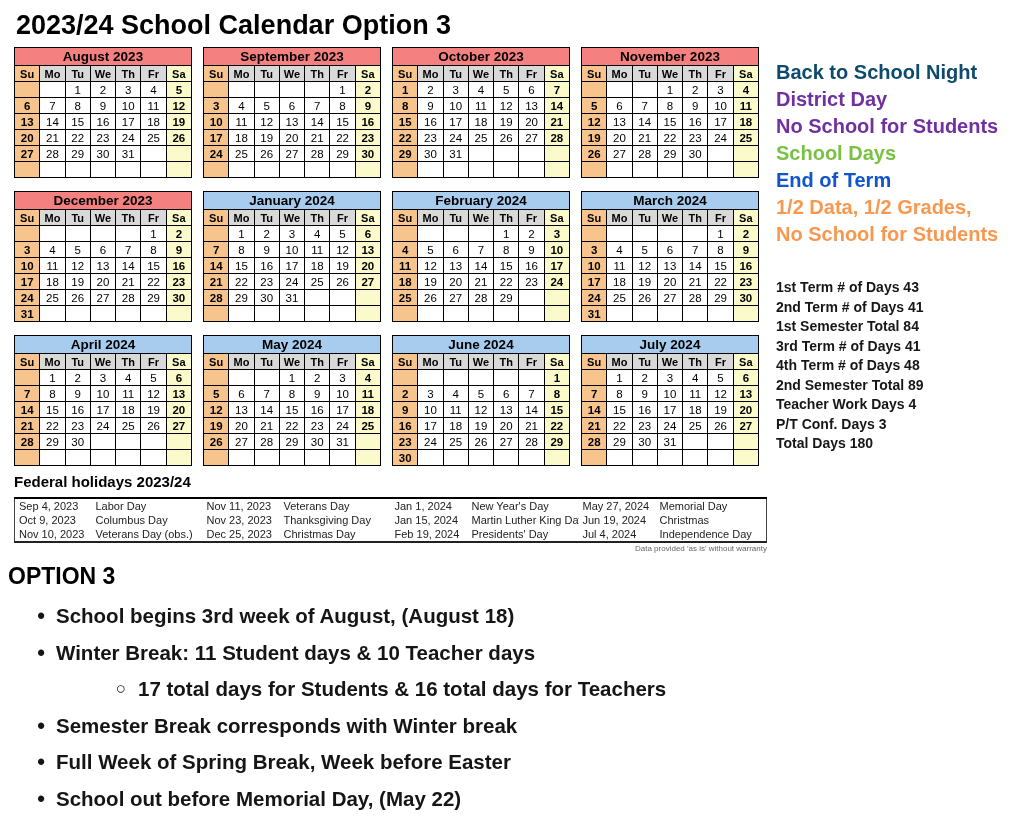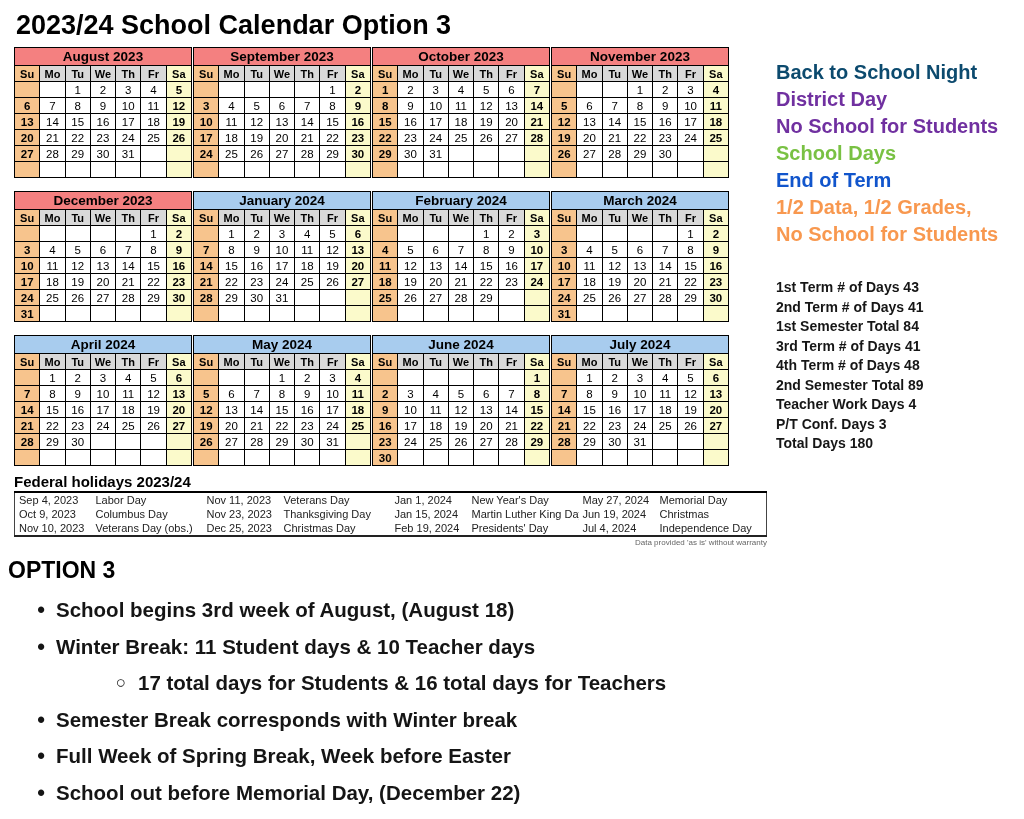--- a/index.html
+++ b/index.html
@@ -3,21 +3,21 @@
 <meta charset="utf-8">
 <style>
   * { box-sizing: border-box; margin: 0; padding: 0; }
   body { background: #fff; font-family: "Liberation Sans", sans-serif; }
   .page { position: relative; width: 1024px; height: 819px; background: #fff; overflow: hidden; }
 
   .page-title { font-size: 27px; font-weight: bold; color: #000; margin: 10px 0 6px 16px; letter-spacing: 0; }
 
   .content-row { display: flex; }
   .cal-wrap { width: 766px; padding-left: 14px; }
-  .cal-grid { display: grid; grid-template-columns: repeat(4, 178px); gap: 13px 1px; }
+  .cal-grid { display: grid; grid-template-columns: repeat(4, 178px); gap: 13px 11px; }
 
   table.cal { border-collapse: collapse; width: 178px; table-layout: fixed; border: 1px solid #000; }
   table.cal th, table.cal td { border: 1px solid #000; text-align: center; padding: 0; overflow: hidden; }
   .mtitle { height: 18px; font-size: 13.5px; font-weight: bold; color: #000; }
   .h23 { background: var(--header2023); }
   .h24 { background: var(--header2024); }
   .dow { height: 16px; font-size: 11px; font-weight: bold; background: var(--weekday_header); }
   table.cal td { height: 16px; font-size: 11.5px; color: #000; background: #fff; }
   .su { background: var(--sunday) !important; font-weight: bold; }
   .sa { background: var(--saturday) !important; font-weight: bold; }
@@ -27,21 +27,21 @@
   .c-half     { background: var(--half_day); }
   .c-district { background: var(--district); }
   .c-bsn      { background: var(--back_to_school); }
 
   .right-col { width: 250px; padding: 12px 0 0 10px; }
   .legend-line { font-size: 20px; font-weight: bold; line-height: 27px; white-space: nowrap; }
   .stats { margin-top: 30px; }
   .stats-line { font-size: 14px; font-weight: bold; color: #161616; line-height: 19.5px; white-space: nowrap; }
 
   .holidays { margin-top: 7px; width: 753px; }
-  .holidays-title { font-size: 15px; font-weight: bold; color: #000; margin-bottom: 1px; }
+  .holidays-title { font-size: 15px; font-weight: bold; color: #000; margin-bottom: 7px; }
   table.holidays-table { border-collapse: collapse; width: 753px; table-layout: fixed;
     border: 1.5px solid #444; border-top: 2.5px solid #000; border-bottom: 2px solid #222; }
   table.holidays-table td { font-size: 11px; color: #222; padding: 1px 2px 1px 4px; white-space: nowrap; overflow: hidden; }
   table.holidays-table td:nth-child(odd)  { width: 77px; }
   table.holidays-table td:nth-child(even) { width: 111px; }
   .disclaimer { width: 753px; text-align: right; font-size: 8px; color: #666; margin-top: 1px; }
 
   .options { margin: 10px 0 0 8px; }
   .option-heading { font-size: 23px; font-weight: 800; color: #000; margin-bottom: 8px; }
   .bullet { display: flex; font-size: 20.5px; font-weight: bold; color: #151515; line-height: 36.5px; }
@@ -982,17 +982,17 @@
         <div class="bullet b-l1">
           <span class="marker">•</span>
           <span>Semester Break corresponds with Winter break</span>
         </div>
         <div class="bullet b-l1">
           <span class="marker">•</span>
           <span>Full Week of Spring Break, Week before Easter</span>
         </div>
         <div class="bullet b-l1">
           <span class="marker">•</span>
-          <span>School out before Memorial Day, (December 22)</span>
+          <span>School out before Memorial Day, (May 22)</span>
         </div>
       </div>
   </div>
 </div>
 
 </body></html>

